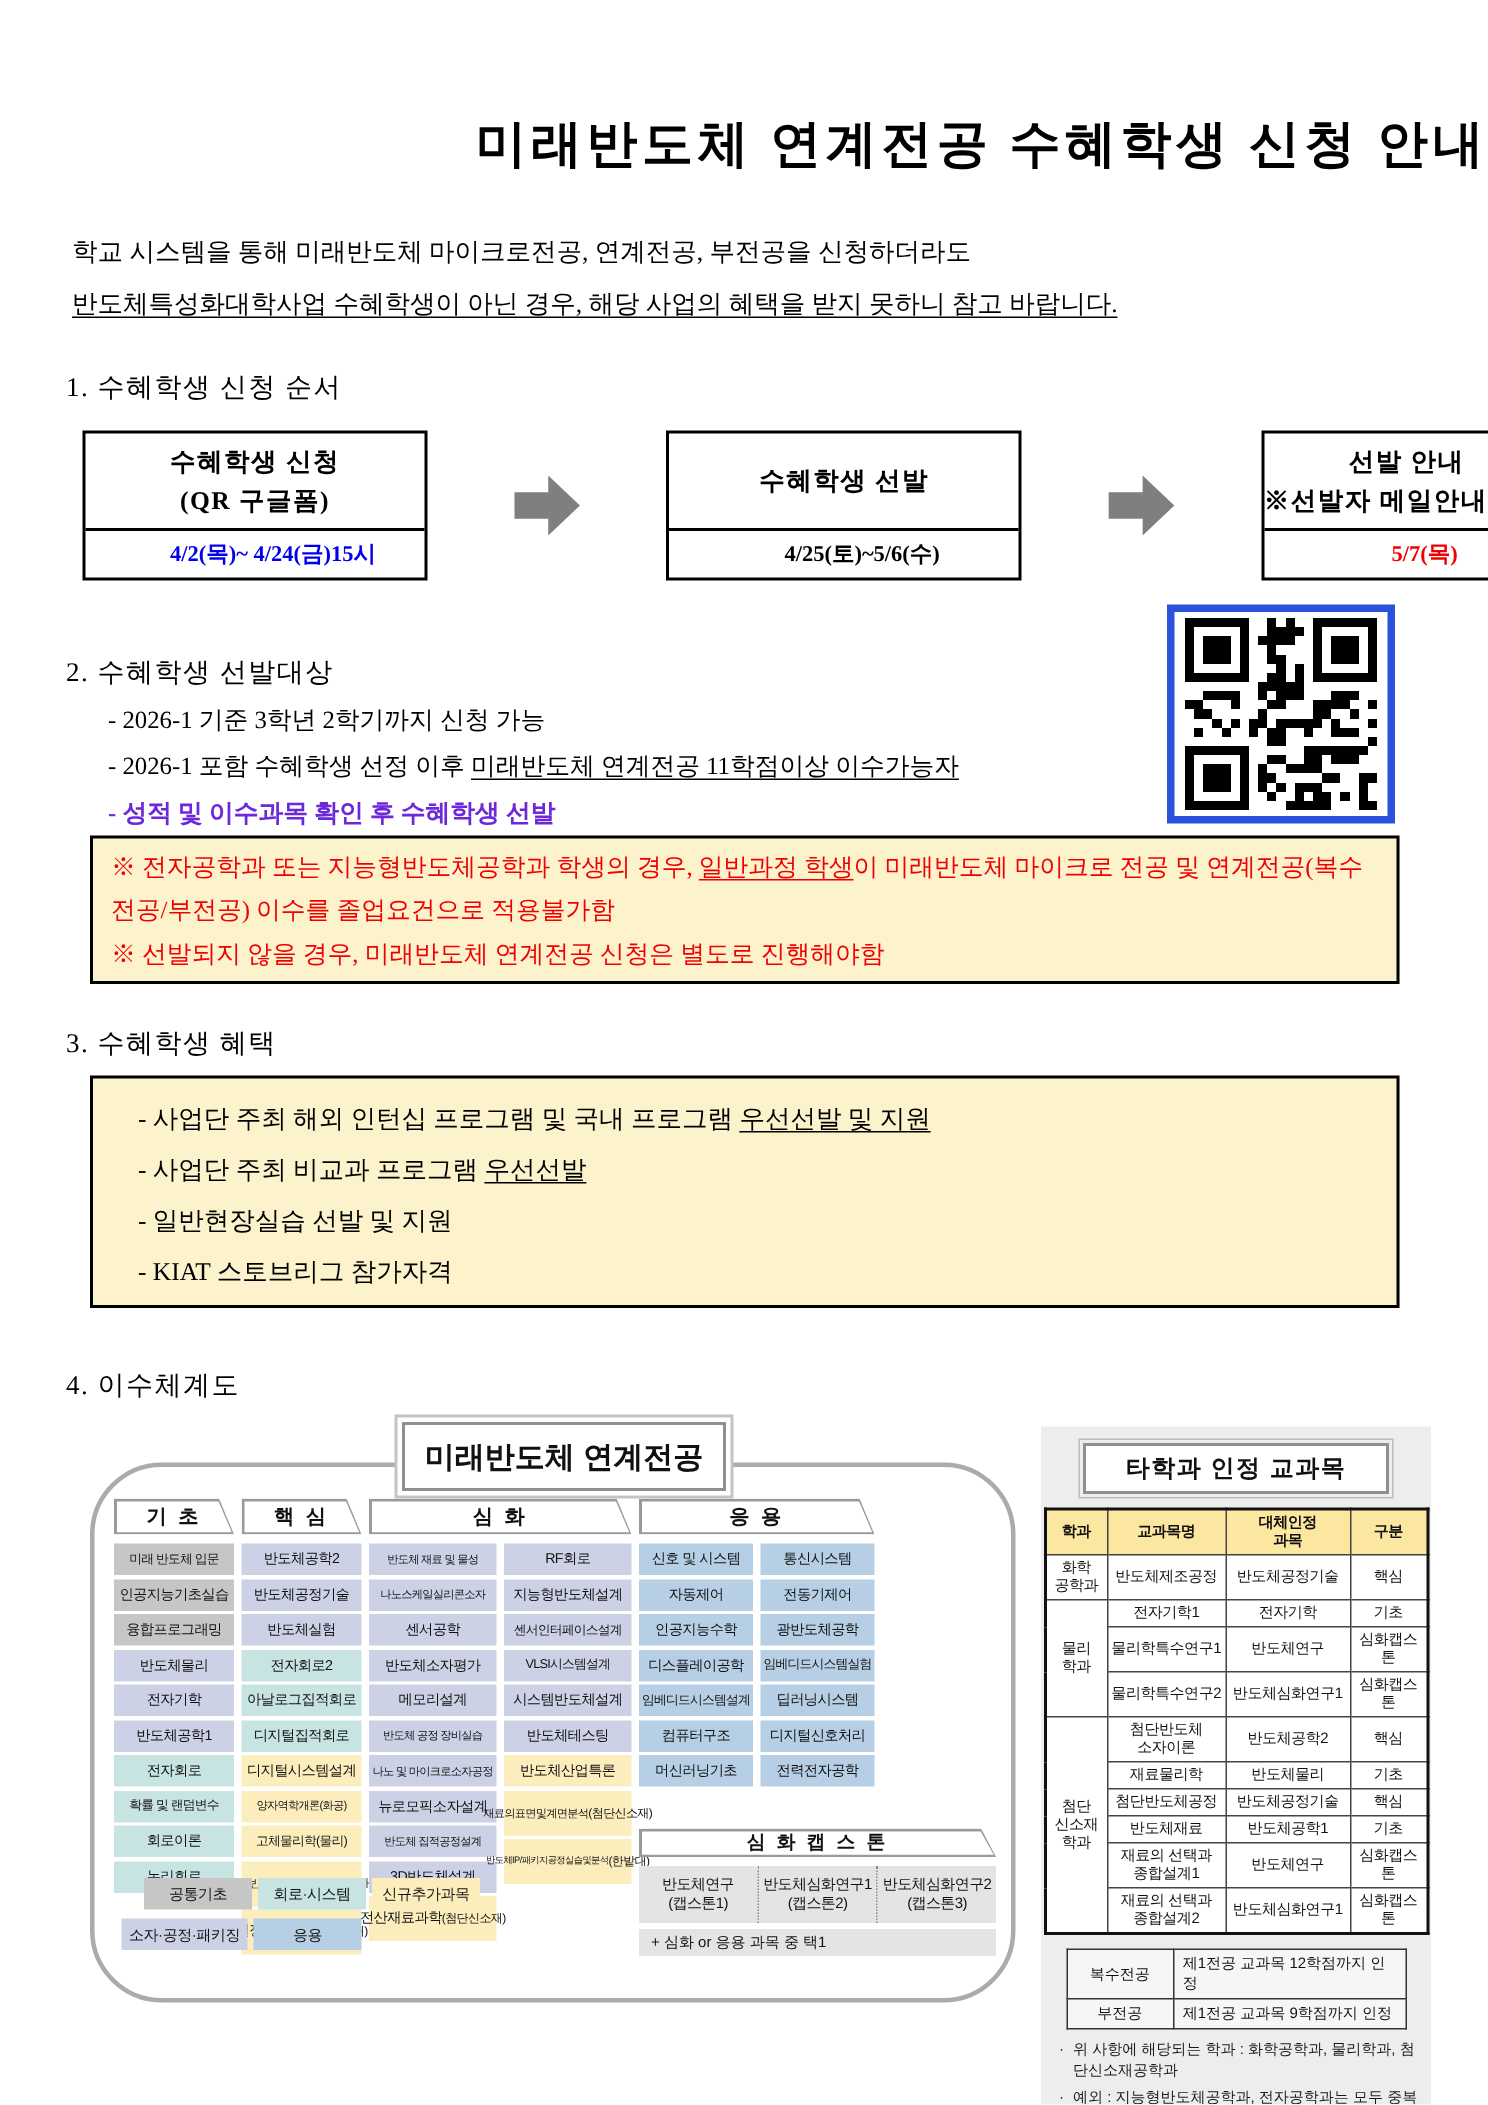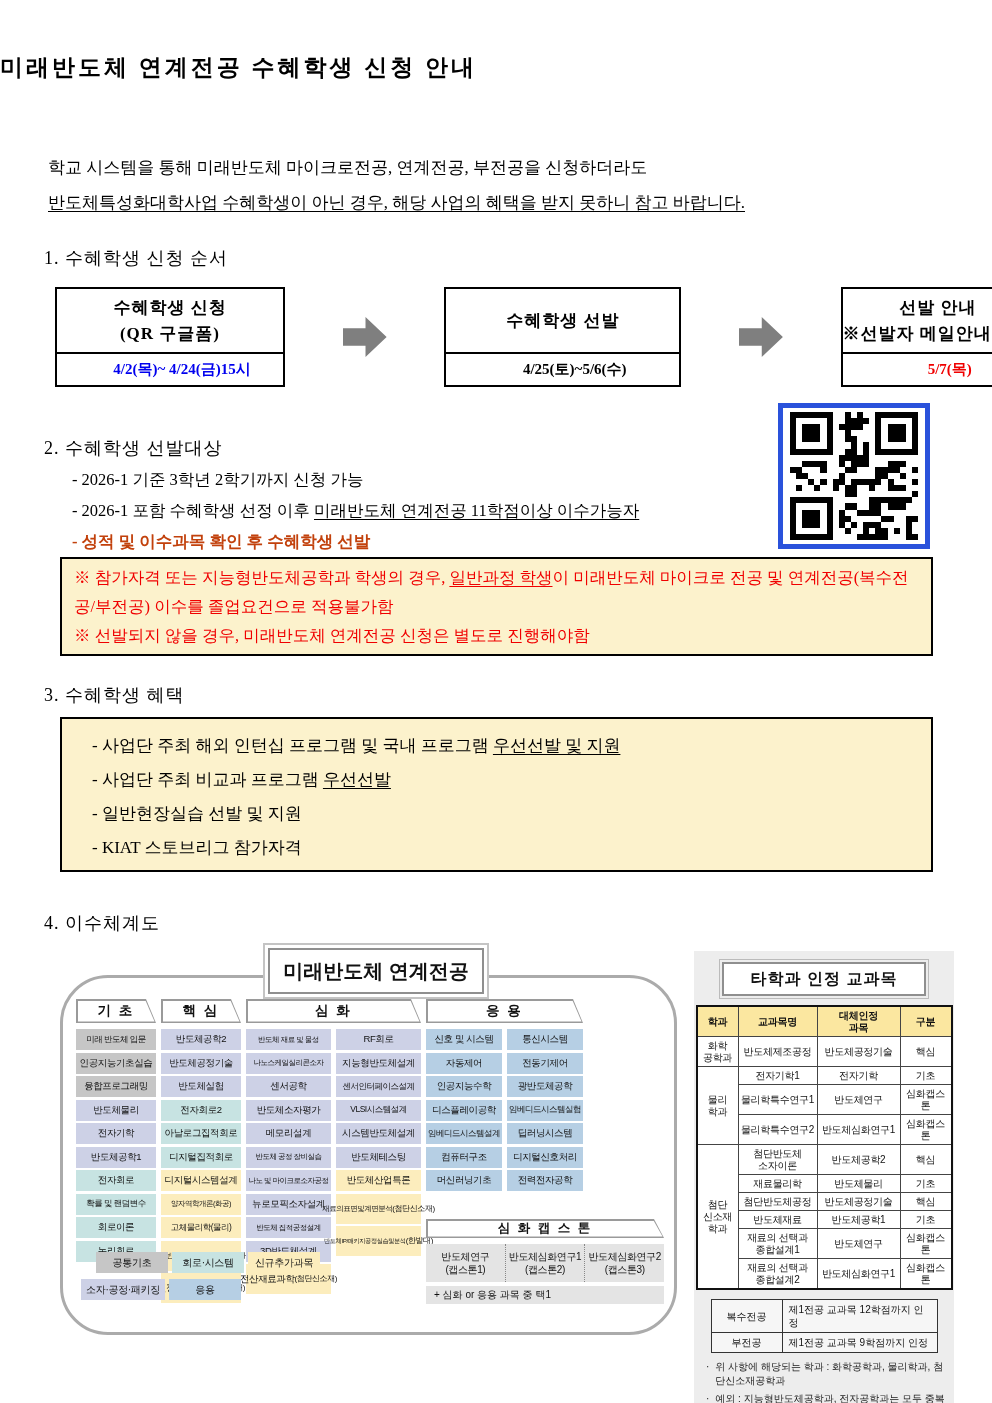--- a/index.html
+++ b/index.html
@@ -1,21 +1,21 @@
 <!DOCTYPE html>
 <html><head>
 <meta charset="utf-8">
 <style>
   html,body{margin:0;padding:0;background:#fff;}
   .page{position:relative;width:992px;height:1403px;background:#fff;overflow:hidden;
         font-family:"Liberation Serif","DejaVu Serif",serif;color:#000;}
   .u{text-decoration:underline;text-underline-offset:3px;}
-  .blue{color:#c2410c;}
-  .doc-title{position:absolute;top:52px;left:0;width:100%;text-align:left;
-             font-size:23px;font-weight:bold;letter-spacing:3px;}
+  .blue{color:#6d28d9;}
+  .doc-title{position:absolute;top:73px;left:0;width:100%;text-align:right;
+             font-size:34px;font-weight:bold;letter-spacing:3px;}
   .intro{position:absolute;top:150px;left:48px;right:40px;font-size:17px;line-height:35px;}
   .sec-heading{position:absolute;left:44px;font-size:18px;letter-spacing:1px;}
   #h1{top:246px}#h2{top:436px}#h3{top:683px}#h4{top:911px}
 
   
   .flow{position:absolute;top:287px;left:55px;width:980px;height:100px;display:flex;align-items:center;}
   .step{border:2px solid #000;height:100px;box-sizing:border-box;display:flex;flex-direction:column;background:#fff;}
   .step:nth-of-type(1){width:230px}.step:nth-of-type(2){width:220px}.step:nth-of-type(3){width:237px}
   .step-top{flex:1;display:flex;flex-direction:column;justify-content:center;align-items:center;
             border-bottom:2px solid #000;font-size:17px;line-height:26px;letter-spacing:1px;font-weight:bold;}
@@ -273,21 +273,21 @@
       </svg>
   </div>
 
   <div class="sec-heading" id="h2">2. 수혜학생 선발대상</div>
   <div class="s2-list">
       <div class="line"><span>- 2026-1 기준 3학년 2학기까지 신청 가능</span></div>
       <div class="line"><span>- 2026-1 포함 수혜학생 선정 이후 </span><span class="u ">미래반도체 연계전공 11학점이상 이수가능자</span></div>
       <div class="line"><span class="blue">- 성적 및 이수과목 확인 후 수혜학생 선발</span></div>
     </div>
   <div class="notice">
-      <div><span>※ 참가자격 또는 지능형반도체공학과 학생의 경우, </span><span class="u ">일반과정 학생</span><span>이 미래반도체 마이크로 전공 및 연계전공(복수전공/부전공) 이수를 졸업요건으로 적용불가함</span></div>
+      <div><span>※ 전자공학과 또는 지능형반도체공학과 학생의 경우, </span><span class="u ">일반과정 학생</span><span>이 미래반도체 마이크로 전공 및 연계전공(복수전공/부전공) 이수를 졸업요건으로 적용불가함</span></div>
       <div><span>※ 선발되지 않을 경우, 미래반도체 연계전공 신청은 별도로 진행해야함</span></div>
     </div>
 
   <div class="sec-heading" id="h3">3. 수혜학생 혜택</div>
   <div class="benefits">
       <div><span>- 사업단 주최 해외 인턴십 프로그램 및 국내 프로그램 </span><span class="u ">우선선발 및 지원</span></div>
       <div><span>- 사업단 주최 비교과 프로그램 </span><span class="u ">우선선발</span></div>
       <div><span>- 일반현장실습 선발 및 지원</span></div>
       <div><span>- KIAT 스토브리그 참가자격</span></div>
     </div>

